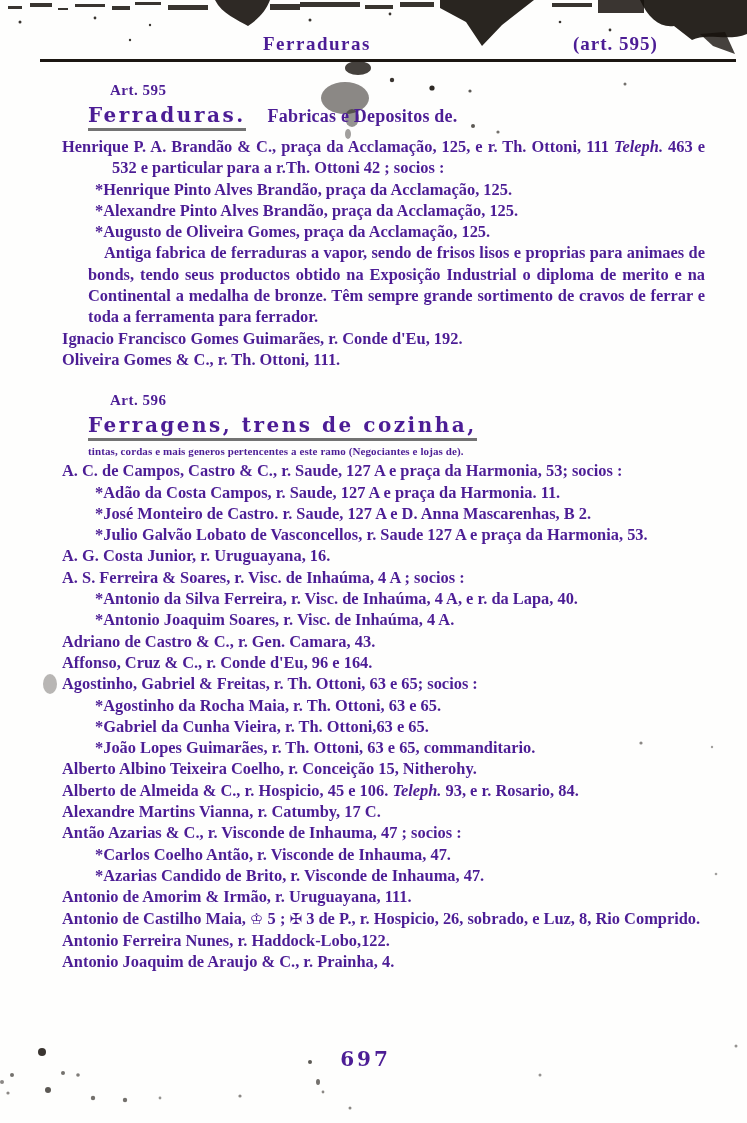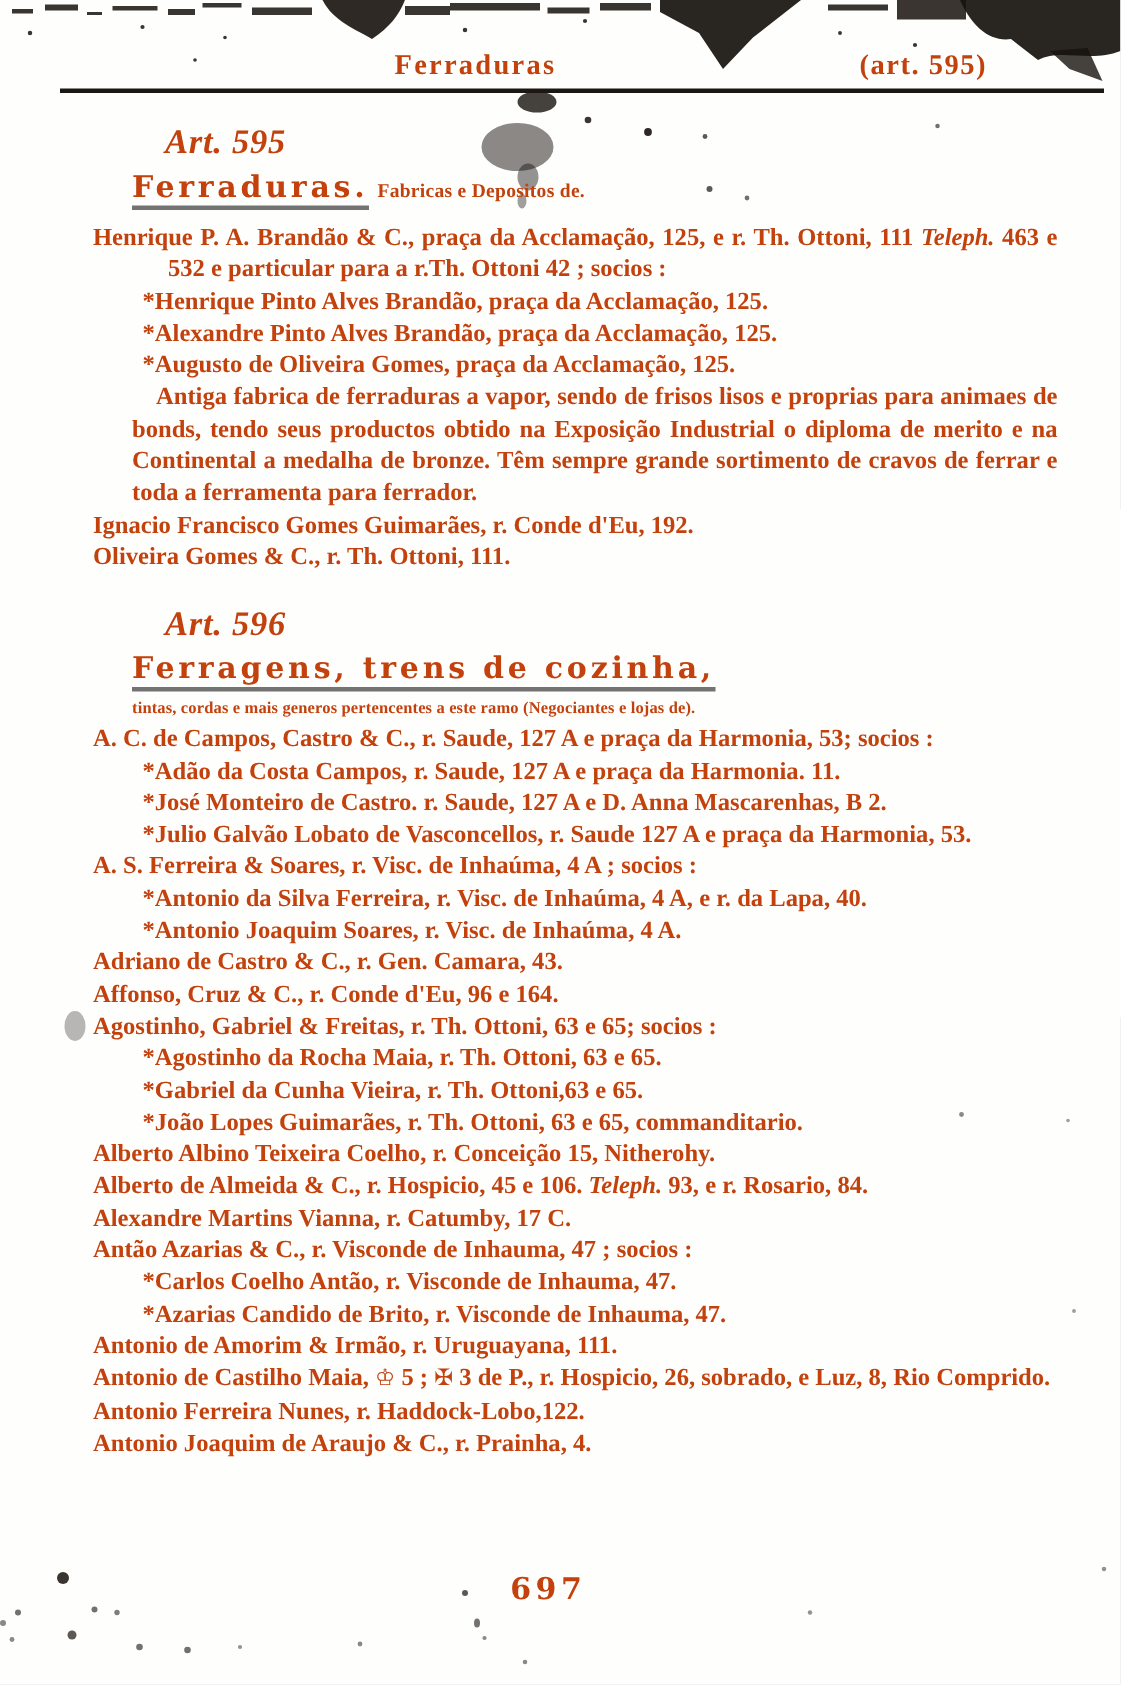--- a/index.html
+++ b/index.html
@@ -1,39 +1,39 @@
 <!DOCTYPE html>
 <html><head>
 <meta charset="utf-8">
 <style>
   html,body{margin:0;padding:0;background:#e8e8e8;}
   .page{
     position:relative;
     width:747px;height:1123px;
     background:#fefefdff;
     font-family:"Liberation Serif","DejaVu Serif",serif;
-    color:#c2410c;
+    color:#4c1d95;
     overflow:hidden;
   }
   .noise-svg{position:absolute;top:0;left:0;pointer-events:none;}
   .running-head{position:absolute;top:33px;left:0;right:0;height:26px;font-weight:bold;}
   .rh-title{position:absolute;left:263px;top:0;font-size:19px;letter-spacing:1.5px;}
   .rh-art{position:absolute;left:573px;top:0;font-size:19px;letter-spacing:1px;}
   .head-rule{position:absolute;top:59px;left:40px;width:696px;height:3px;background:#1c1712;}
   .content{position:absolute;top:72px;left:62px;width:643px;}
   .article-section + .article-section{margin-top:22px;}
-  .art-label{font-style:italic;font-weight:bold;font-size:23px;margin:10px 0 3px 48px;letter-spacing:0.5px;}
+  .art-label{font-weight:bold;font-size:15px;margin:10px 0 3px 48px;letter-spacing:0.5px;}
   .sec-heading{margin:0 0 7px 26px;font-size:20px;font-weight:bold;line-height:26px;}
   .title-main{
     font-family:"DejaVu Serif","Liberation Serif",serif;
     letter-spacing:2.5px;
     border-bottom:3px solid #737373;
     padding-bottom:1px;
   }
-  .title-suffix{font-size:13px;letter-spacing:0.2px;margin-left:6px;}
+  .title-suffix{font-size:18px;letter-spacing:0.2px;margin-left:22px;}
   .sec-subtitle{margin:2px 0 3px 26px;font-size:11px;font-weight:bold;letter-spacing:0.1px;}
   .entries{font-size:16.4px;line-height:21.3px;font-weight:bold;text-align:justify;}
   .entry{margin:0;}
   .entry.main{padding-left:50px;text-indent:-50px;}
   .entry.sub{padding-left:56px;text-indent:-23px;}
   .entry.para{margin-left:26px;text-indent:16px;}
   .sym{font-family:"DejaVu Sans",sans-serif;font-size:15px;font-weight:normal;}
   .page-number{
     position:absolute;top:1047px;left:0;right:16px;
     text-align:center;font-weight:bold;font-size:20px;letter-spacing:3px;
@@ -136,20 +136,21 @@
       </section>
       <section class="article-section">
         <div class="art-label">Art. 596</div>
         <h2 class="sec-heading"><span class="title-main">Ferragens, trens de cozinha,</span></h2>
         <div class="sec-subtitle">tintas, cordas e mais generos pertencentes a este ramo (Negociantes e lojas de).</div>
         <div class="entries">
           <div class="entry main">A. C. de Campos, Castro &amp; C., r. Saude, 127 A  e praça da Harmonia, 53; socios :</div>
           <div class="entry sub">*Adão da Costa Campos, r. Saude, 127 A e praça da Harmonia. 11.</div>
           <div class="entry sub">*José Monteiro de Castro. r. Saude, 127 A e D. Anna Mascarenhas, B 2.</div>
           <div class="entry sub">*Julio Galvão Lobato de Vasconcellos, r. Saude 127 A e praça da Harmonia, 53.</div>
+          <div class="entry main">A. G. Costa Junior, r. Uruguayana, 16.</div>
           <div class="entry main">A. S. Ferreira &amp; Soares, r. Visc. de Inhaúma, 4 A ; socios :</div>
           <div class="entry sub">*Antonio da Silva Ferreira, r. Visc. de Inhaúma, 4 A, e r. da Lapa, 40.</div>
           <div class="entry sub">*Antonio Joaquim Soares, r. Visc. de Inhaúma, 4 A.</div>
           <div class="entry main">Adriano de Castro &amp; C., r. Gen. Camara, 43.</div>
           <div class="entry main">Affonso, Cruz &amp; C., r. Conde d'Eu, 96 e 164.</div>
           <div class="entry main">Agostinho, Gabriel &amp; Freitas, r. Th. Ottoni, 63 e 65; socios :</div>
           <div class="entry sub">*Agostinho da Rocha Maia, r. Th. Ottoni, 63 e 65.</div>
           <div class="entry sub">*Gabriel da Cunha Vieira, r. Th. Ottoni,63 e 65.</div>
           <div class="entry sub">*João Lopes Guimarães, r. Th. Ottoni, 63 e 65, commanditario.</div>
           <div class="entry main">Alberto Albino Teixeira Coelho, r. Conceição 15, Nitherohy.</div>

